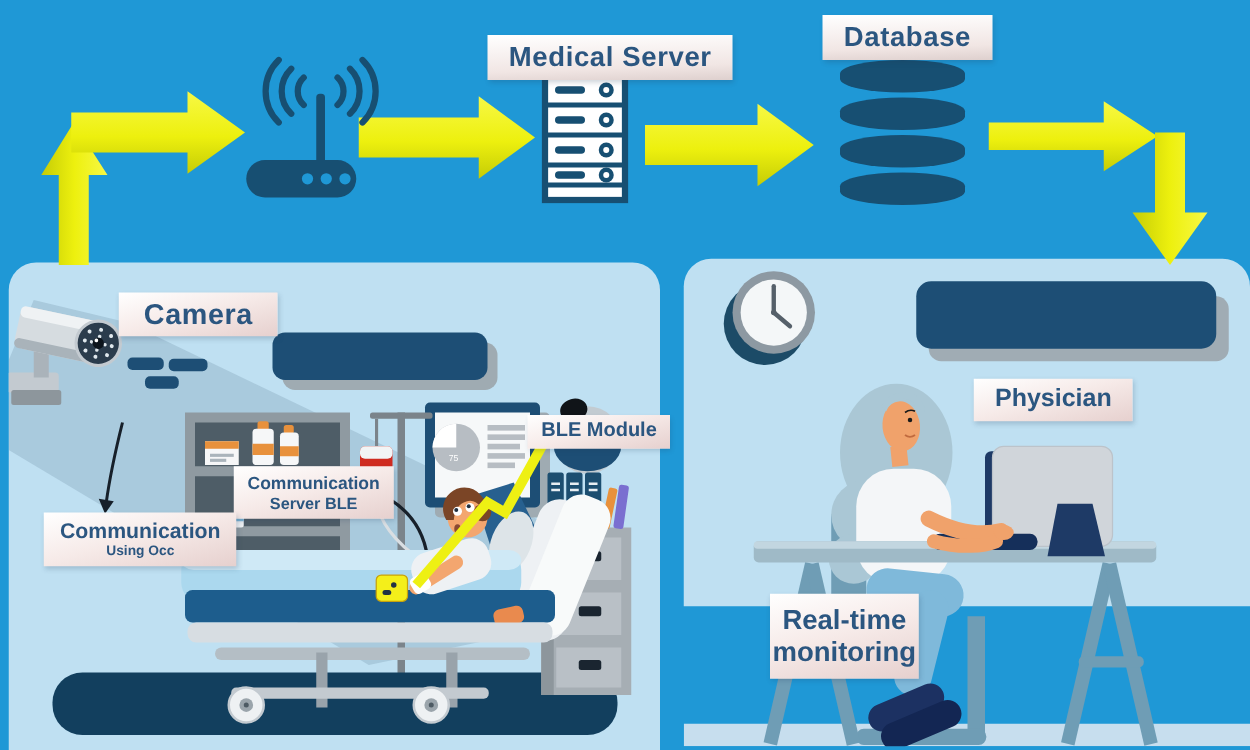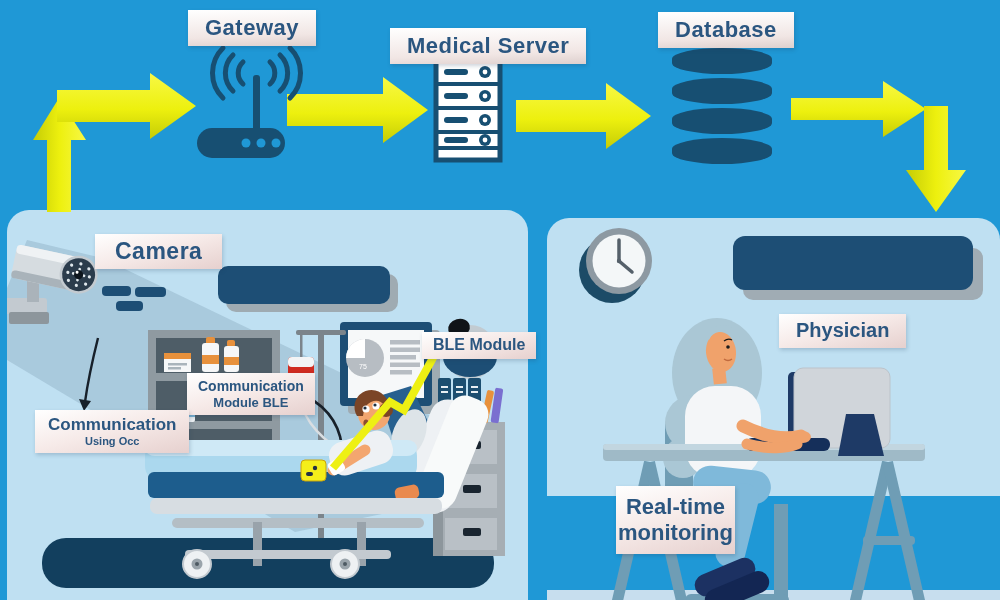--- a/index.html
+++ b/index.html
@@ -1,20 +1,20 @@
 <!DOCTYPE html>
 <html><head>
 <meta charset="utf-8">
 <style>
   html,body{margin:0;padding:0;background:#222;}
   #stage{position:relative;width:1000px;height:600px;overflow:hidden;
          background:#1f98d6;font-family:"Liberation Sans",sans-serif;}
   .panel{position:absolute;background:#bfe0f2;}
   #panel-left{left:7px;top:210px;width:521px;height:478px;border-radius:22px 22px 0 0;}
-  #panel-right{left:547px;top:218px;width:453px;height:278px;border-radius:22px 22px 0 0;}
+  #panel-right{left:547px;top:207px;width:453px;height:278px;border-radius:22px 22px 0 0;}
   .scene{position:absolute;left:0;top:0;}
   .lbl{position:absolute;z-index:6;
        background:linear-gradient(165deg,#ffffff 0%,#f6eae8 48%,#e6d0ce 100%);
        color:#2b5680;font-weight:600;text-align:center;line-height:1.18;
        box-shadow:1px 2px 4px rgba(30,60,90,.22);white-space:nowrap;}
   .lbl-top{font-size:22px;letter-spacing:.5px;padding:5px 17px;
        background:linear-gradient(178deg,#ffffff 0%,#f1e6e4 70%,#ded0ce 100%);}
   #gateway-label{left:188px;top:10px;}
   #medical-server-label{left:390px;top:28px;}
   #database-label{left:658px;top:12px;}
@@ -223,21 +223,21 @@
           <rect x="299" y="262" width="7" height="4" rx="2" fill="#223244"></rect>
         </g>
       </g>
 
       <polyline points="326,258 383,192 397,200 427,146 448,136" fill="none" stroke="#eef013" stroke-width="8"></polyline>
     </svg>
 
     <div class="lbl" id="camera-label">Camera</div>
     <div class="lbl" id="comm-ble-label">
       <div class="l1">Communication</div>
-      <div class="l2">Module BLE</div>
+      <div class="l2">Server BLE</div>
     </div>
     <div class="lbl" id="comm-occ-label">
       <div class="l1">Communication</div>
       <div class="l2">Using Occ</div>
     </div>
     <div class="lbl" id="ble-module-label">BLE Module</div>
   </div>
 
   <div id="panel-right" class="panel">
     <svg class="scene" width="453" height="390" viewBox="0 0 453 390">
@@ -381,16 +381,15 @@
     </g>
 
     <g fill="#174f72">
       <path d="M672,59 a50,11 0 0 1 100,0 v4 a50,11 0 0 1 -100,0 z"></path>
       <path d="M672,89 a50,11 0 0 1 100,0 v4 a50,11 0 0 1 -100,0 z"></path>
       <path d="M672,119 a50,11 0 0 1 100,0 v4 a50,11 0 0 1 -100,0 z"></path>
       <path d="M672,149 a50,11 0 0 1 100,0 v4 a50,11 0 0 1 -100,0 z"></path>
     </g>
   </svg>
 
-  <div class="lbl lbl-top" id="gateway-label">Gateway</div>
   <div class="lbl lbl-top" id="medical-server-label">Medical Server</div>
   <div class="lbl lbl-top" id="database-label">Database</div>
 </div>
 
 </body></html>

